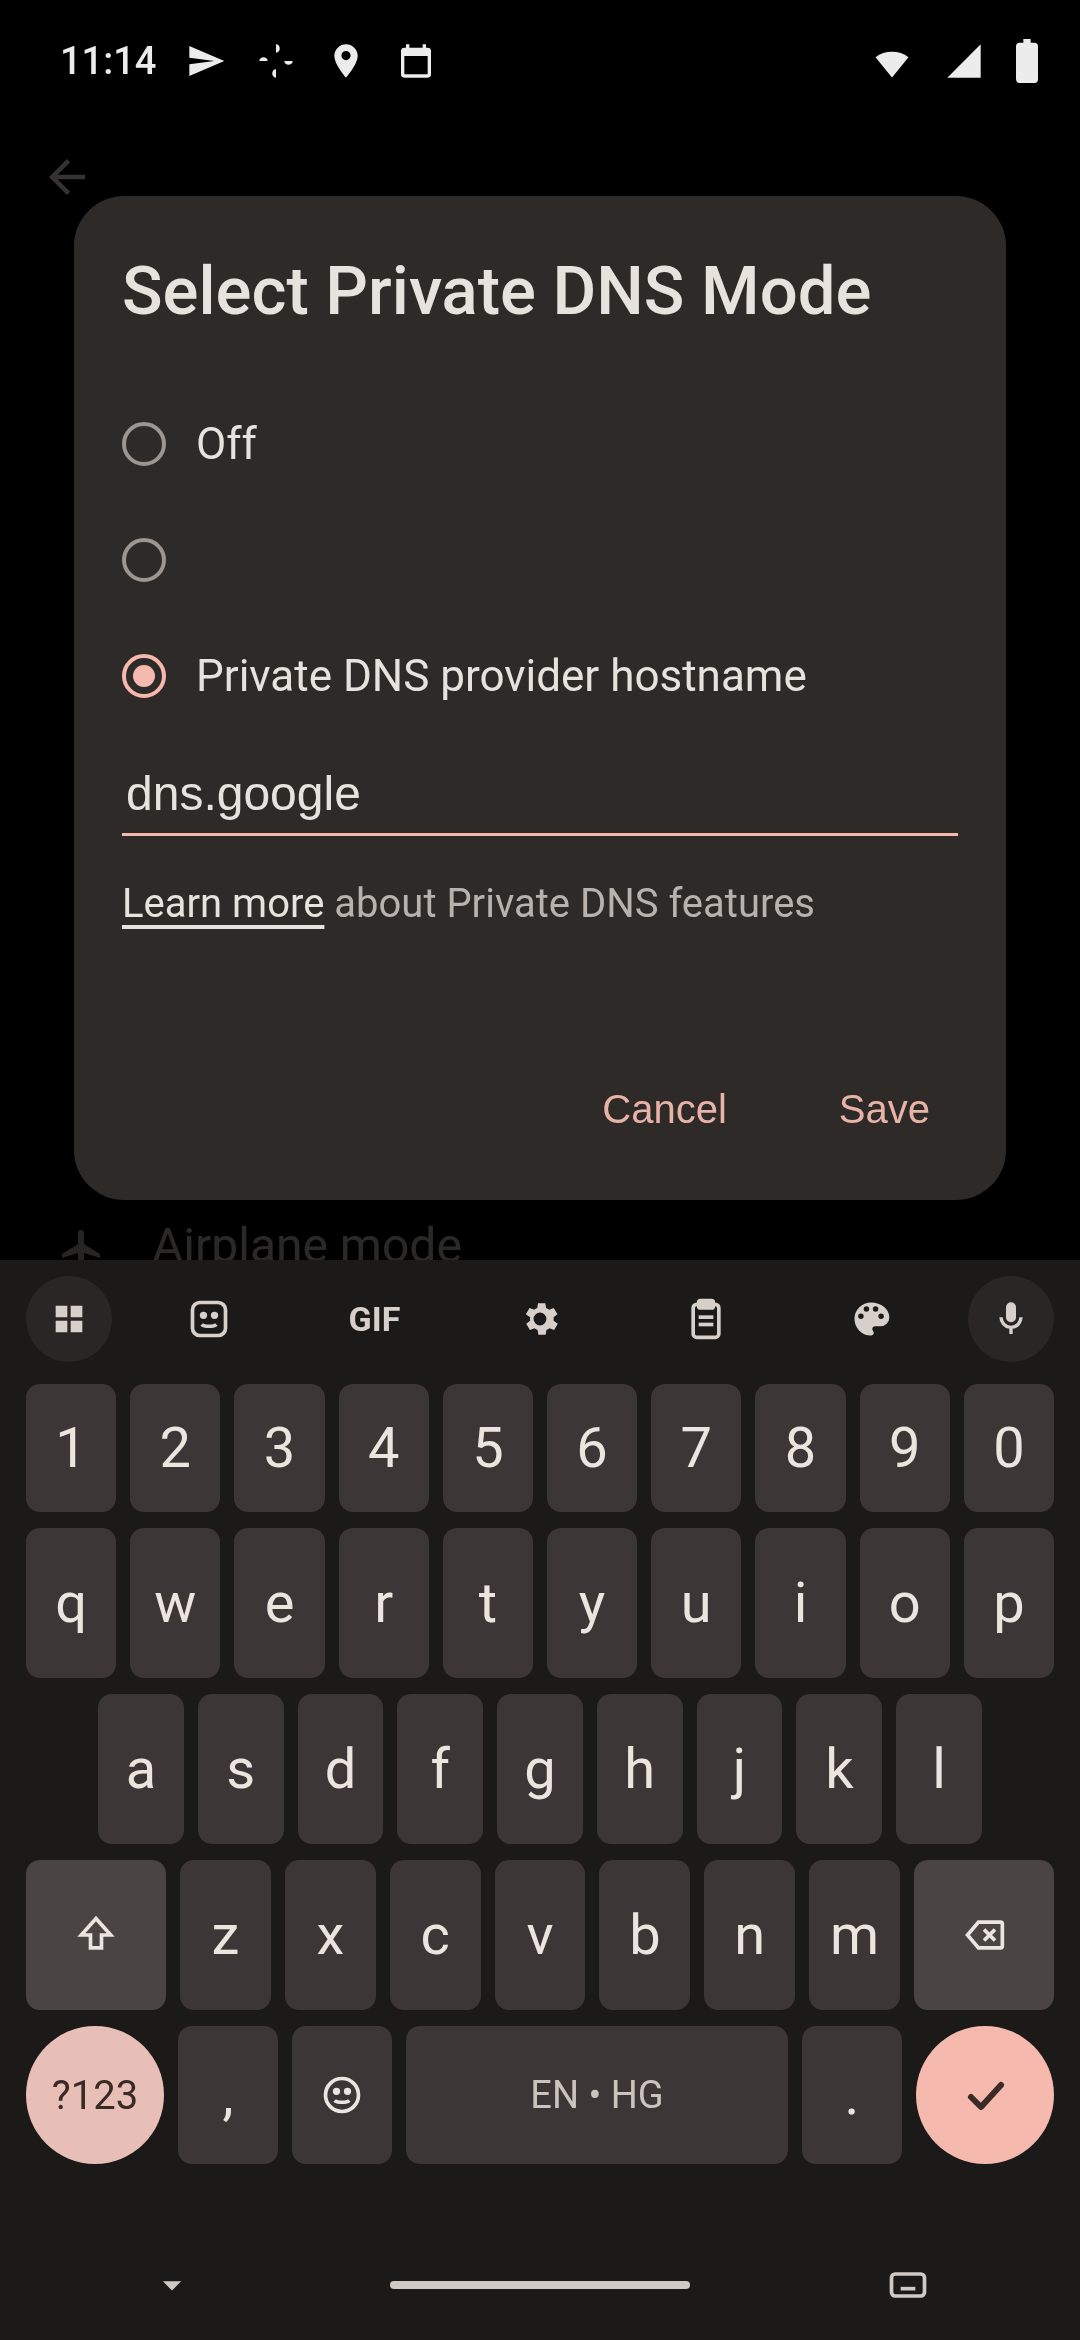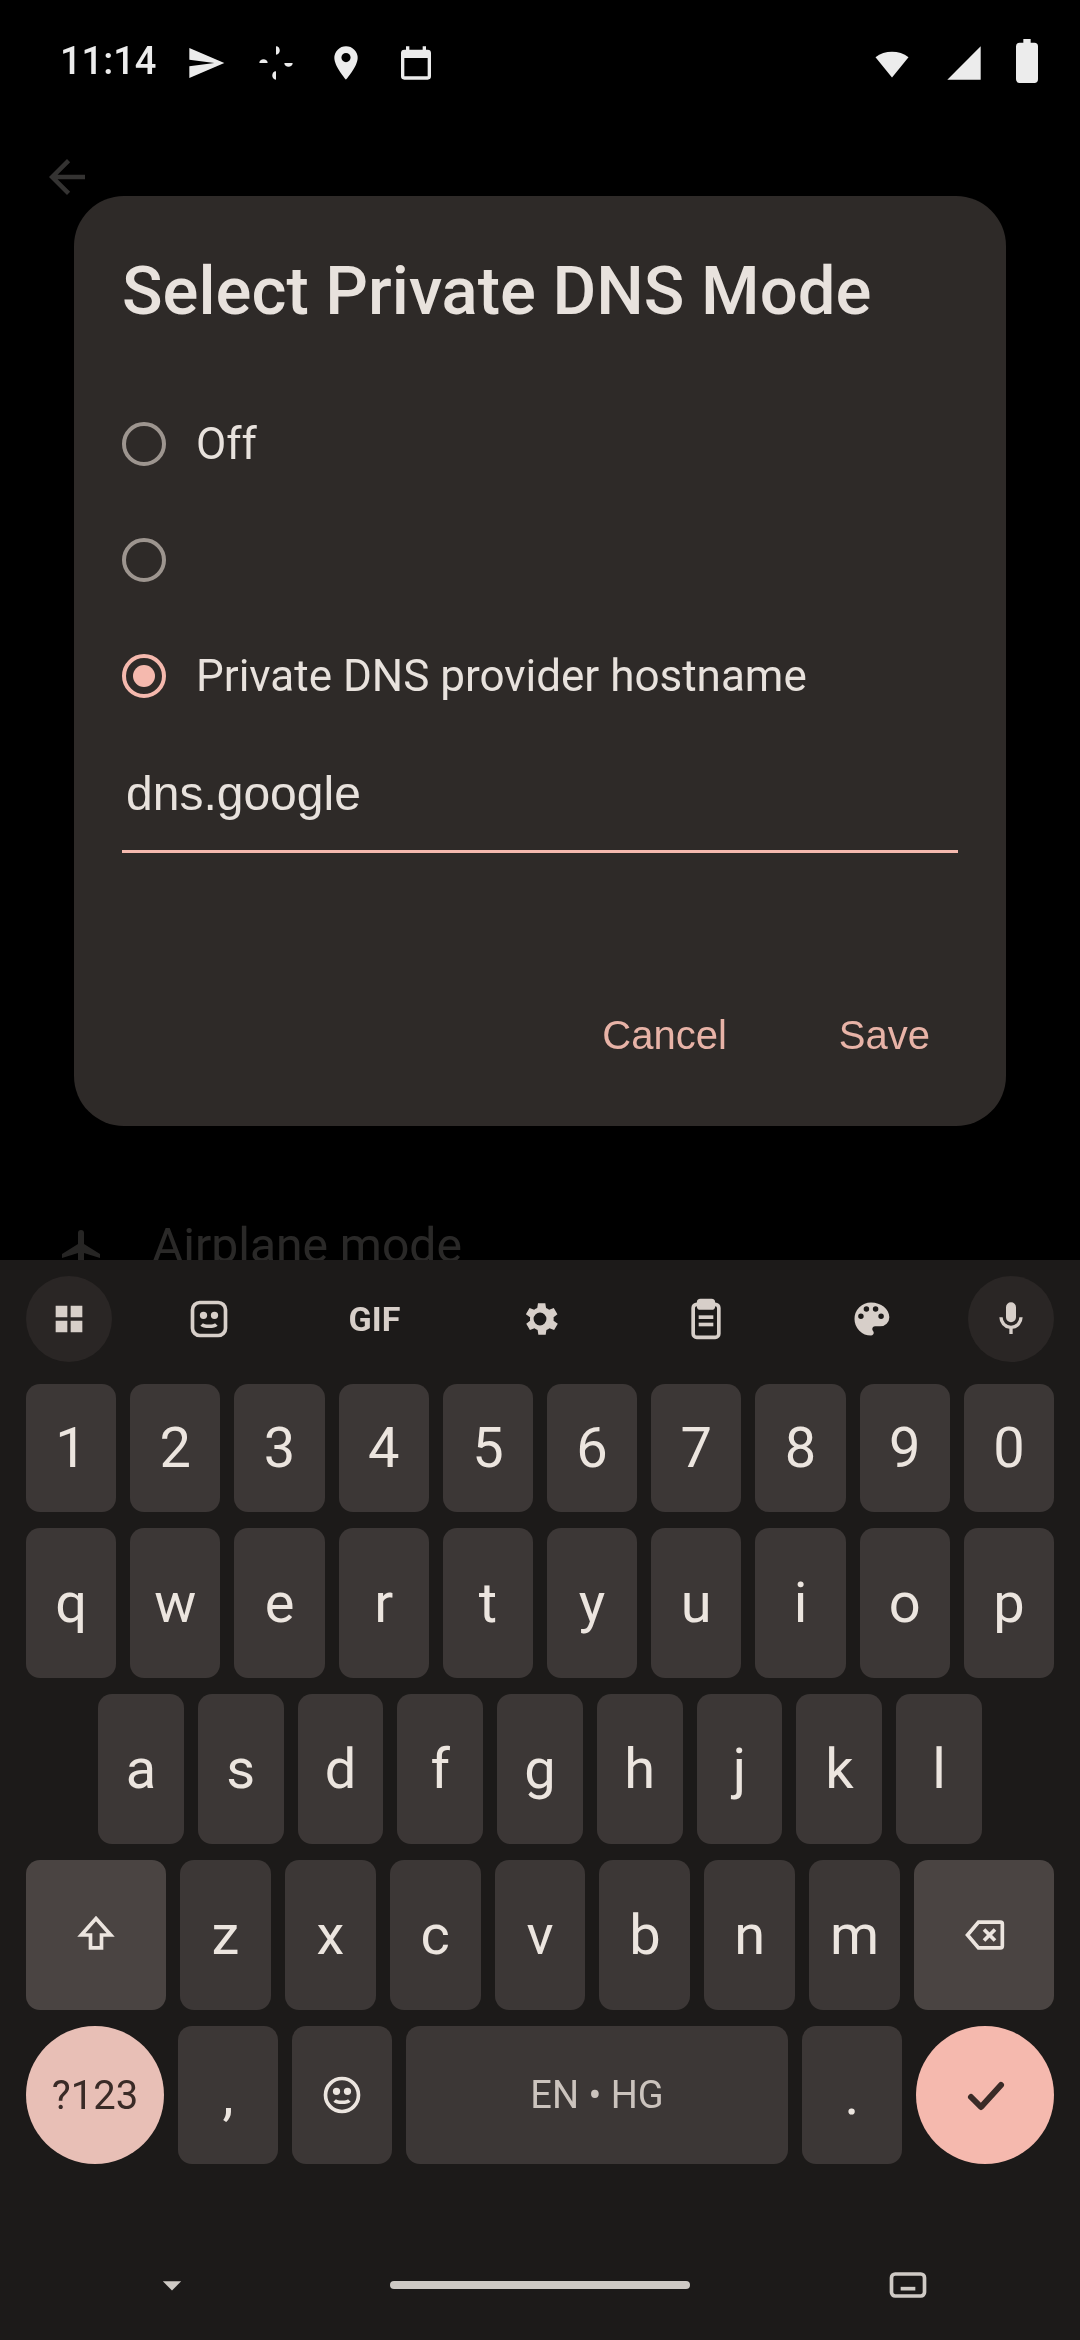--- a/index.html
+++ b/index.html
@@ -13,36 +13,36 @@
     --key-dark:#2b2726;
     --key-light:#e8bfb6;
     --row-sel:#e7bfb6;
   }
   *{box-sizing:border-box;}
   html,body{margin:0;padding:0;width:1080px;height:2340px;background:var(--bg);font-family:Roboto,Arial,sans-serif;color:var(--on-dialog);overflow:hidden;}
   .screen{position:relative;width:1080px;height:2340px;}
 
   
   .status{position:absolute;top:0;left:0;right:0;height:90px;display:flex;align-items:center;padding:0 40px 0 60px;font-size:38px;color:#ececec;}
-  .status .left,.status .right{display:flex;align-items:flex-end;gap:30px;margin-top:32px;}
+  .status .left,.status .right{display:flex;align-items:center;gap:30px;margin-top:32px;}
   .status .right{margin-left:auto;}
   .sicon{display:inline-block;}
 
   
   .back{position:absolute;top:150px;left:40px;opacity:.25;}
 
   
   .dialog{position:absolute;left:74px;right:74px;top:196px;background:var(--dialog);border-radius:50px;padding:56px 48px 40px 48px;}
   .dlg-title{font-size:67px;font-weight:500;margin:0 0 54px 0;color:var(--on-dialog);}
   .radio-row{display:flex;align-items:center;gap:30px;padding:34px 0;font-size:44px;}
   .radio{width:44px;height:44px;border-radius:50%;border:4px solid #9d958f;display:flex;align-items:center;justify-content:center;flex-shrink:0;}
   .radio.sel{border-color:var(--accent);}
   .radio.sel .dot{width:22px;height:22px;border-radius:50%;background:var(--accent);}
   .dns-input-wrap{margin-left:0;padding:10px 0 0 0;}
-  .dns-input{width:100%;background:transparent;border:none;border-bottom:3px solid var(--accent);color:var(--on-dialog);font-size:48px;padding:20px 4px 29px 4px;outline:none;}
+  .dns-input{width:100%;background:transparent;border:none;border-bottom:3px solid var(--accent);color:var(--on-dialog);font-size:48px;padding:20px 4px 12px 4px;outline:none;}
   .learn{margin-top:44px;font-size:40px;color:var(--muted);}
   .learn .lm{color:var(--on-dialog);text-decoration:underline;text-underline-offset:8px;}
   .dlg-actions{display:flex;justify-content:flex-end;gap:56px;margin-top:140px;margin-bottom:8px;}
   .dlg-btn{font-size:40px;color:var(--accent2);background:transparent;border:none;padding:20px 28px;}
 
   
   .bg-row{position:absolute;left:0;right:0;top:1194px;height:80px;display:flex;align-items:flex-end;opacity:.18;padding:0 58px;gap:46px;}
   .bg-row .txt{font-size:48px;}
 
   
@@ -145,20 +145,23 @@
       <div class="radio sel">
           <div class="dot"></div>
         </div>
       <span>Private DNS provider hostname</span>
     </div>
 
     <div class="dns-input-wrap">
       <input class="dns-input" type="text" value="dns.google" style="">
     </div>
 
+    <div class="learn">
+      <span class="lm">Learn more</span><span> about Private DNS features</span>
+    </div>
 
     <div class="dlg-actions">
       <button class="dlg-btn">Cancel</button>
       <button class="dlg-btn">Save</button>
     </div>
   </div>
 
   <div class="kbd">
     <div class="krow suggest">
       <div class="sbtn pill">

